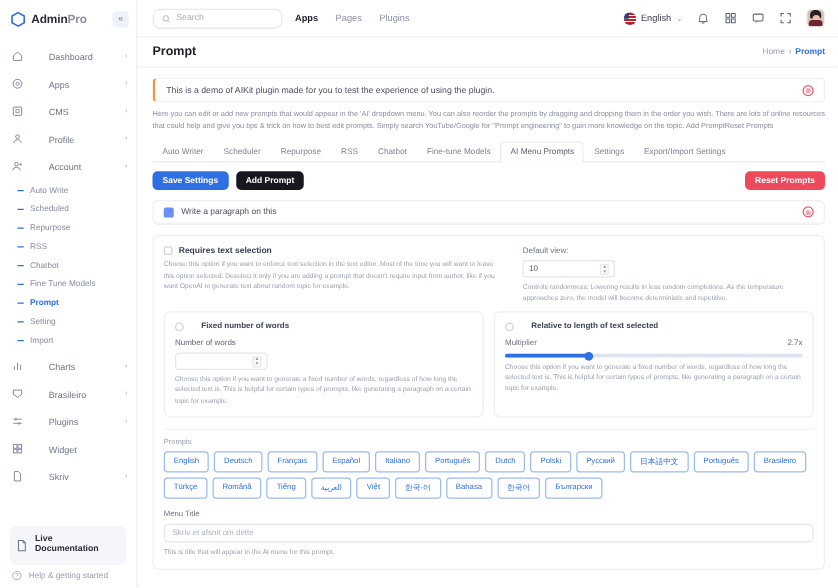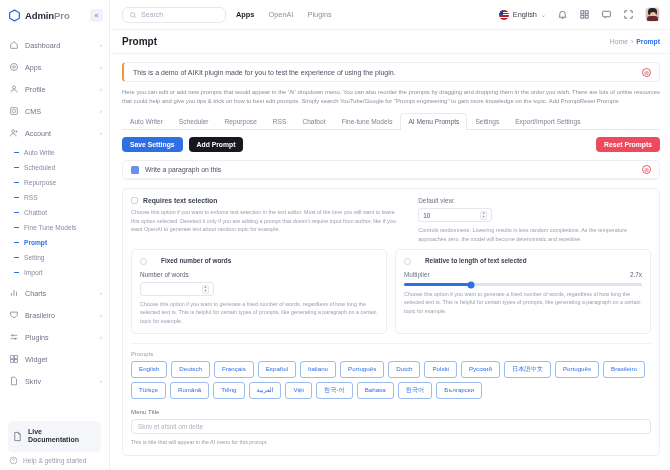--- a/index.html
+++ b/index.html
@@ -28,21 +28,21 @@
   .brand-logo { width: 13px; height: 13px; flex: 0 0 13px; }
   .brand-name { font-size: 9.5px; font-weight: 700; letter-spacing: -.1px; white-space: nowrap; }
   .brand-name .light { color: #8b8fa3; font-weight: 700; }
   .collapse-btn {
     margin-left: auto; width: 13px; height: 13px; border-radius: 3px;
     background: #eef2fb; color: #6b7490; font-size: 7px;
     display: flex; align-items: center; justify-content: center;
   }
   .nav { padding: 4px 0 0 0; flex: 1; overflow: hidden; }
   .nav-item {
-    display: flex; align-items: center; gap: 6px;
+    display: flex; align-items: center; gap: 20px;
     height: 22px; padding: 0 7px 0 9px;
     font-size: 7.2px; color: #6e7489; position: relative;
   }
   .nav-item .ico { width: 10px; height: 10px; flex: 0 0 10px; color: #7a8096; }
   .nav-item .label { flex: 1; white-space: nowrap; }
   .nav-item .chev { font-size: 6px; color: #aab0c0; }
   .nav-item.active { color: #2f6fe4; font-weight: 700; }
   .nav-item.active .ico { color: #2f6fe4; }
   .nav-item.active::before {
     content: ""; position: absolute; left: 0; top: 2px; bottom: 2px;
@@ -256,32 +256,32 @@
       <div class="nav-item">
         <svg class="ico" viewBox="0 0 24 24" fill="none">
             <circle cx="12" cy="12" r="8.5" stroke="currentColor" stroke-width="1.8"></circle>
             <circle cx="12" cy="12" r="3" stroke="currentColor" stroke-width="1.6"></circle>
           </svg>
         <span class="label">Apps</span>
         <span class="chev">›</span>
       </div>
       <div class="nav-item">
         <svg class="ico" viewBox="0 0 24 24" fill="none">
+            <rect x="4" y="4" width="16" height="16" rx="2" stroke="currentColor" stroke-width="1.8"></rect>
+            <rect x="9" y="9" width="6" height="6" stroke="currentColor" stroke-width="1.4"></rect>
+          </svg>
+        <span class="label">CMS</span>
+        <span class="chev">›</span>
+      </div>
+      <div class="nav-item">
+        <svg class="ico" viewBox="0 0 24 24" fill="none">
             <circle cx="12" cy="8" r="3.5" stroke="currentColor" stroke-width="1.8"></circle>
             <path d="M5 20c0-4 3.5-6 7-6s7 2 7 6" stroke="currentColor" stroke-width="1.8"></path>
           </svg>
         <span class="label">Profile</span>
-        <span class="chev">›</span>
-      </div>
-      <div class="nav-item">
-        <svg class="ico" viewBox="0 0 24 24" fill="none">
-            <rect x="4" y="4" width="16" height="16" rx="2" stroke="currentColor" stroke-width="1.8"></rect>
-            <rect x="9" y="9" width="6" height="6" stroke="currentColor" stroke-width="1.4"></rect>
-          </svg>
-        <span class="label">CMS</span>
         <span class="chev">›</span>
       </div>
       <div class="nav-item">
         <svg class="ico" viewBox="0 0 24 24" fill="none">
             <circle cx="10" cy="8" r="3.5" stroke="currentColor" stroke-width="1.8"></circle>
             <path d="M3 20c0-4 3.5-6 7-6s7 2 7 6" stroke="currentColor" stroke-width="1.8"></path>
             <path d="M18 6v5M15.5 8.5h5" stroke="currentColor" stroke-width="1.6"></path>
           </svg>
         <span class="label">Account</span>
         <span class="chev">›</span>
@@ -393,21 +393,21 @@
     <div class="topbar">
       <div class="search-box">
         <svg class="ico" viewBox="0 0 24 24" fill="none">
             <circle cx="11" cy="11" r="6.5" stroke="currentColor" stroke-width="2"></circle>
             <path d="M16 16l4.5 4.5" stroke="currentColor" stroke-width="2"></path>
           </svg>
         <span>Search</span>
       </div>
       <div class="topnav">
         <span class="tn active">Apps</span>
-        <span class="tn">OpenAI</span>
+        <span class="tn">Pages</span>
         <span class="tn">Plugins</span>
       </div>
       <div class="topright">
         <div class="lang">
           <span class="flag"></span>
           <span>English</span>
           <span style="font-size:6px;color:#8b90a2">⌄</span>
         </div>
         <svg class="ticon" viewBox="0 0 24 24" fill="none">
             <path d="M6 16V11a6 6 0 1112 0v5l1.5 2h-15z" stroke="currentColor" stroke-width="1.7"></path>

